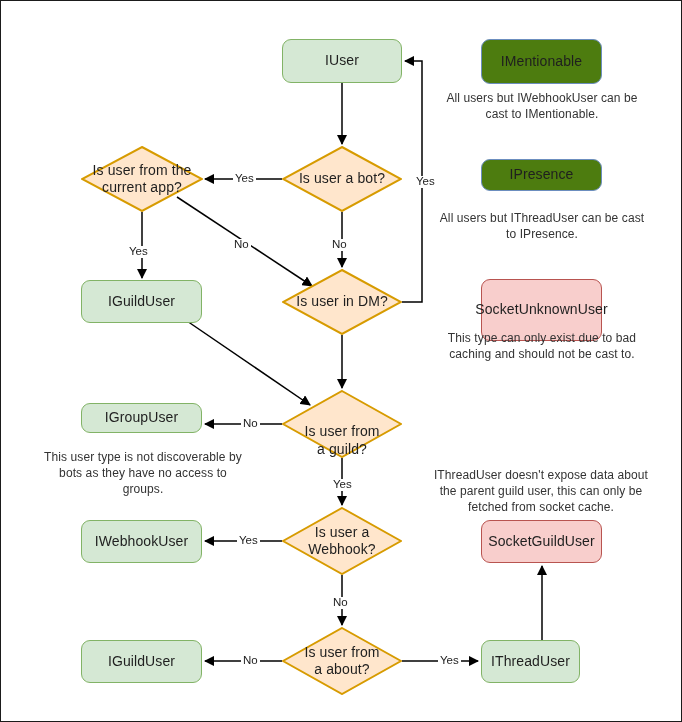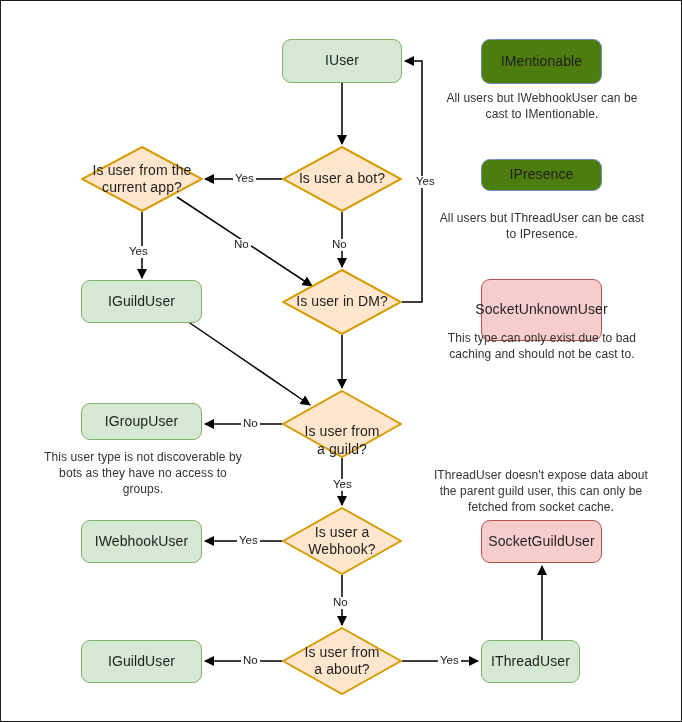--- a/index.html
+++ b/index.html
@@ -155,21 +155,21 @@
     <span class="diamond-label">Is user in DM?</span>
   </div>
 
   <div class="node node-diamond" style="left:281px;top:389px;width:120px;height:68px;align-items:flex-end;">
     <svg class="diamond-shape" viewBox="0 0 120 68" preserveAspectRatio="none">
       <polygon points="60,1 119,34 60,67 1,34" fill="#ffe6cc" stroke="#d79b00" stroke-width="2"></polygon>
     </svg>
     <span class="diamond-label" style="max-width:86px;">Is user from a guild?</span>
   </div>
 
-  <div class="node node-box fill-green" style="left:80px;top:402px;width:121px;height:37px;">
+  <div class="node node-box fill-green" style="left:80px;top:402px;width:121px;height:30px;">
     <span>IGroupUser</span>
   </div>
 
   <div class="node node-diamond" style="left:281px;top:506px;width:120px;height:68px;">
     <svg class="diamond-shape" viewBox="0 0 120 68" preserveAspectRatio="none">
       <polygon points="60,1 119,34 60,67 1,34" fill="#ffe6cc" stroke="#d79b00" stroke-width="2"></polygon>
     </svg>
     <span class="diamond-label" style="max-width:84px;">Is user a Webhook?</span>
   </div>
 

